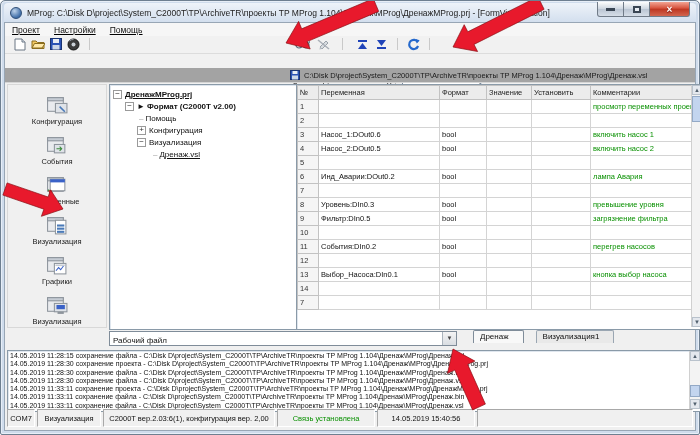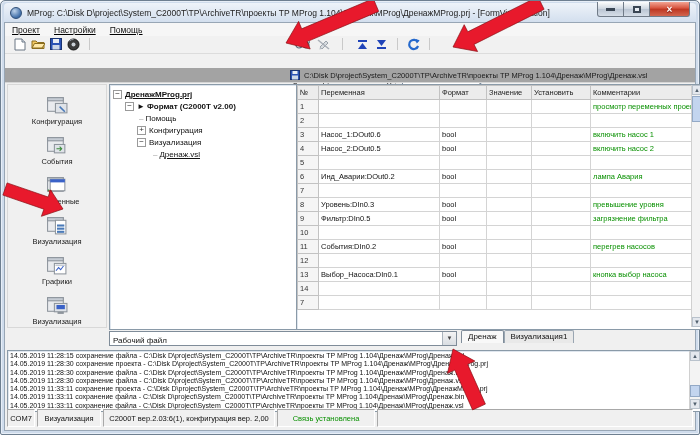--- a/index.html
+++ b/index.html
@@ -54,21 +54,21 @@
   table.grid td.cmt{color:#089000;}
   .vscroll{position:absolute;right:0;top:0;width:10px;height:242px;background:#f3f3f3;border-left:1px solid #d0d0d0;}
   .sbtn{width:10px;height:10px;background:#e4e8ee;border:1px solid #b9c2cc;box-sizing:border-box;font-size:6px;line-height:8px;text-align:center;color:#51606e;}
   .sbtn.b{position:absolute;bottom:0;}
   .thumb{position:absolute;left:0;width:10px;height:26px;background:#c3d5ef;border:1px solid #93a9c6;box-sizing:border-box;}
   
   .combo{position:absolute;left:104px;top:308px;width:348px;height:15px;background:#fff;border:1px solid #7f8c99;box-sizing:border-box;display:flex;align-items:flex-end;}
   .combo .val{font-size:8px;color:#111;margin-left:3px;flex:1;}
   .combo .btn{width:13px;height:13px;background:linear-gradient(#f4f4f4,#d9dde2);border-left:1px solid #aab3bc;font-size:6px;text-align:center;line-height:13px;color:#444;}
   .btabs{position:absolute;left:456px;top:307px;display:flex;}
-  .btab{font-size:8px;color:#111;border:1px solid #9aa6b2;border-bottom:none;padding:1px 6px 2px 6px;background:#e9e9e9;border-radius:2px 2px 0 0;}
+  .btab{font-size:8px;color:#111;border:1px solid #9aa6b2;border-bottom:none;padding:1px 14px 2px 6px;background:#e9e9e9;border-radius:2px 2px 0 0;margin-left:12px;}
   .btab.active{background:#f8f8f8;border-color:#7f8c99;position:relative;z-index:2;}
   
   #logpanel{left:2px;top:327px;width:692px;height:60px;}
   .logln{font-size:7px;line-height:8.3px;color:#111;white-space:nowrap;overflow:hidden;padding-left:2px;}
   .logscroll{position:absolute;right:0;top:0;width:10px;height:58px;background:#f3f3f3;border-left:1px solid #d0d0d0;}
   .logscroll .thumb{height:12px;bottom:12px;top:auto;}
   
   .statusbar{position:absolute;left:0;bottom:2px;right:0;height:18px;display:flex;align-items:stretch;gap:2px;padding:1px 2px;}
   .st{border:1px solid;border-color:#a8a8a8 #fff #fff #a8a8a8;background:#f0f0f0;font-size:7.5px;display:flex;align-items:center;justify-content:center;color:#111;white-space:nowrap;overflow:hidden;padding:0 3px;box-sizing:border-box;}
   .st.green{color:#089000;text-align:right;}
@@ -452,20 +452,21 @@
         <div class="thumb"></div>
         <div class="sbtn b">▼</div>
       </div>
     </div>
 
     <div class="statusbar" id="statusbar">
         <div class="st" style="width:28px">COM7</div>
         <div class="st" style="width:64px">Визуализация</div>
         <div class="st" style="width:172px">C2000T вер.2.03:6(1), конфигурация вер. 2,00</div>
         <div class="st green" style="width:98px">Связь установлена</div>
+        <div class="st" style="width:98px">14.05.2019 15:40:56</div>
         <div class="st fill"></div>
       </div>
   </div>
 
   <svg id="arrows">
     <polygon points="285,42 297.6,20.4 300.7,27.8 372.3,-2.4 377.7,10.4 306.1,40.6 309.2,48" fill="#e8192c" stroke="#8a0f14" stroke-width="0.7"></polygon>
     <polygon points="452,46 463.2,23.7 466.8,30.8 536.9,-4.3 543.1,8.3 473,43.4 476.6,50.5" fill="#e8192c" stroke="#8a0f14" stroke-width="0.7"></polygon>
     <polygon points="62,208 40.4,215.3 42.9,208.2 1.9,194.1 6.1,181.9 47.1,196 49.6,188.9" fill="#e8192c" stroke="#8a0f14" stroke-width="0.7"></polygon>
     <polygon points="452,348 473.9,360.1 466.6,363.3 484.4,403.1 471.6,408.9 453.8,369.1 446.5,372.3" fill="#e8192c" stroke="#8a0f14" stroke-width="0.7"></polygon>
   </svg>

